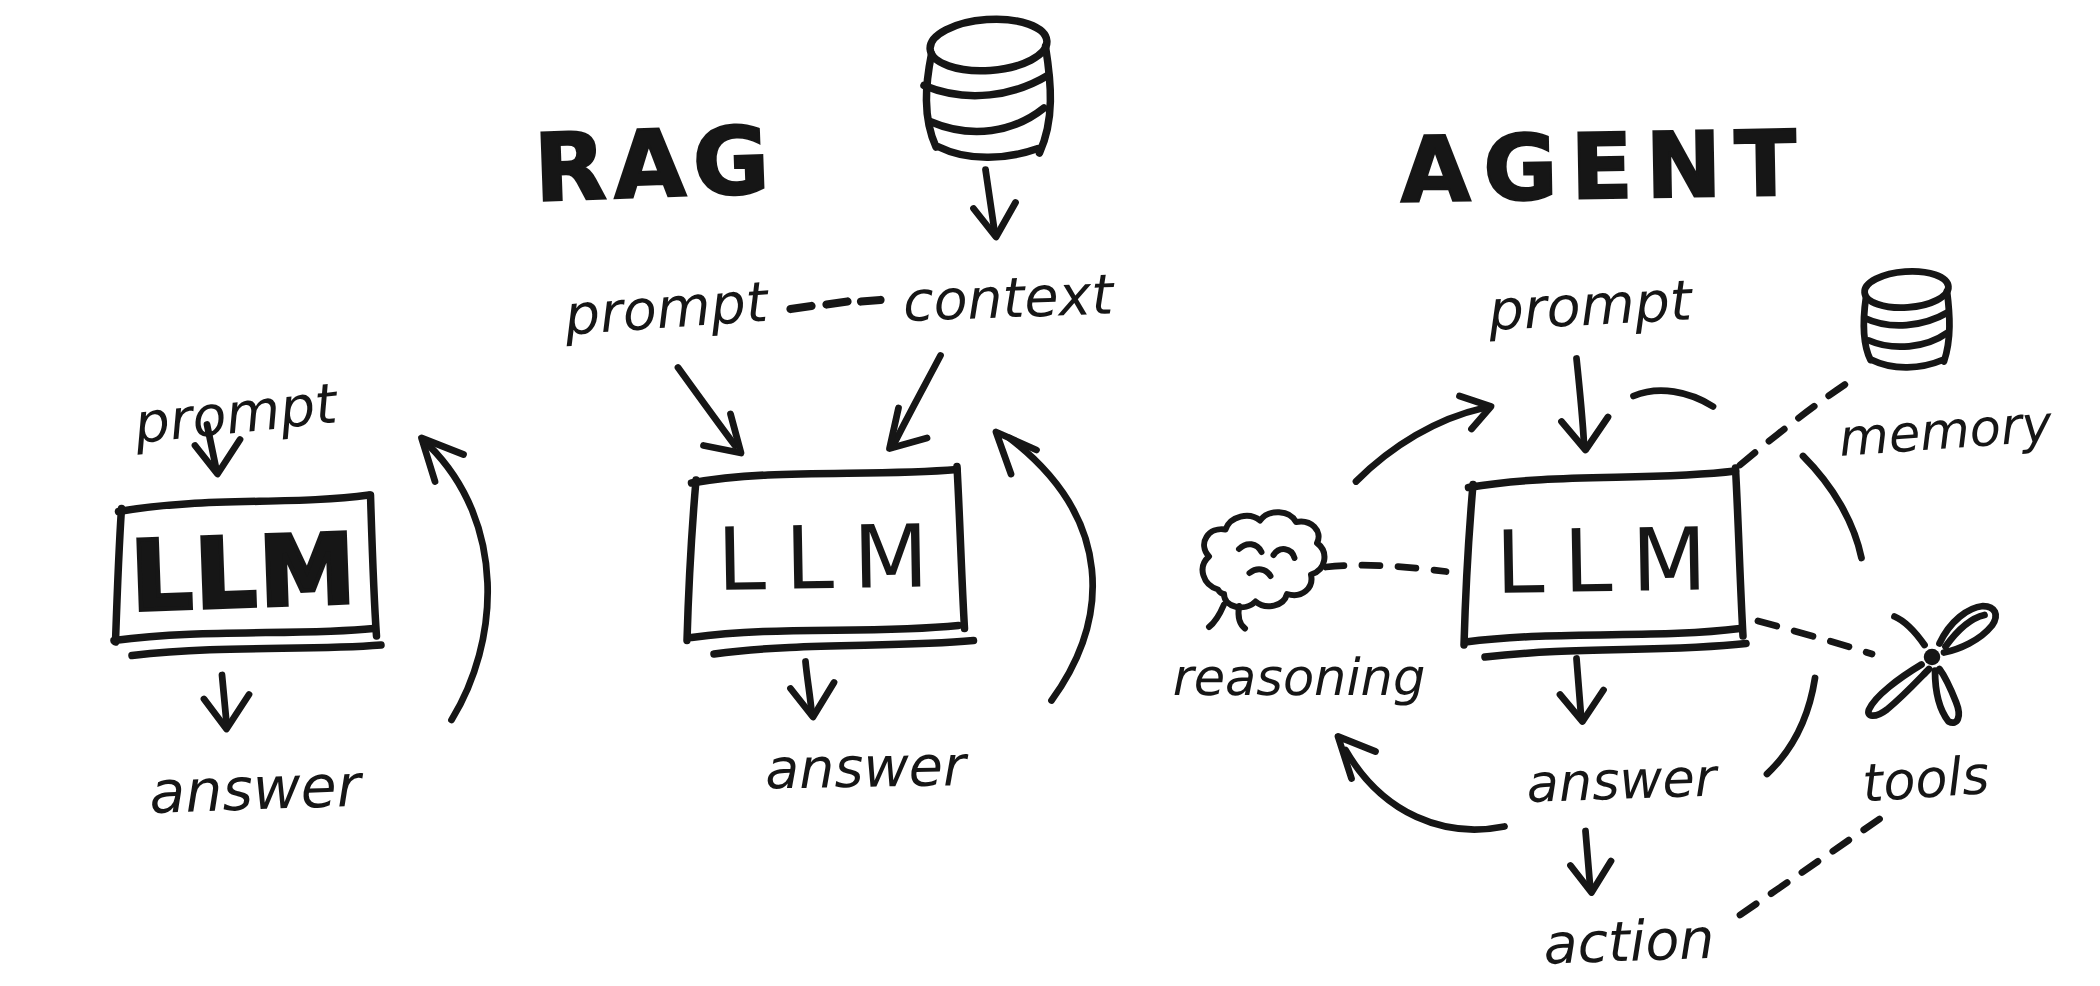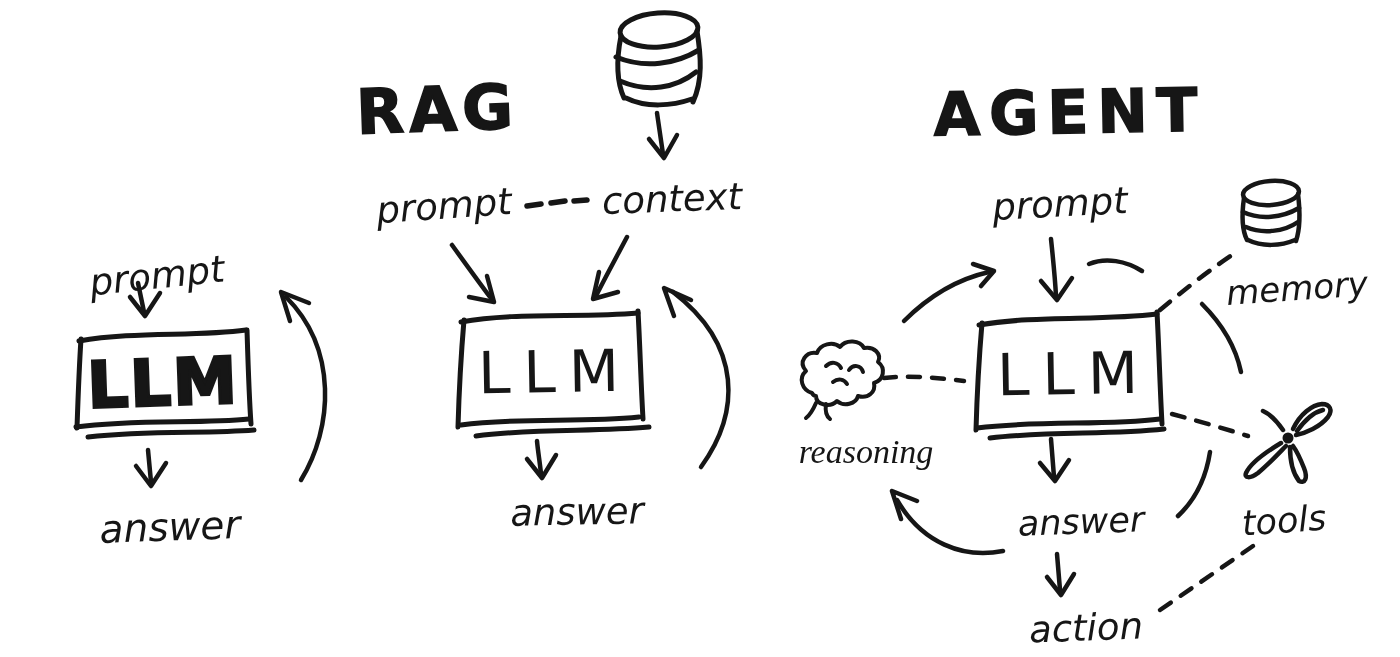--- a/index.html
+++ b/index.html
@@ -199,18 +199,18 @@
   <span class="label title" style="left:437px; top:110px; font-size:62px; transform:translate(-50%,-50%) rotate(-2deg);">RAG</span>
   <span class="label hand" style="left:444px; top:206px; font-size:37px; transform:translate(-50%,-50%) rotate(-4deg);">prompt</span>
   <span class="label hand" style="left:672px; top:199px; font-size:37px; transform:translate(-50%,-50%) rotate(-2deg);">context</span>
   <span class="label llm-pen" style="left:555px; top:372px; font-size:58px; transform:translate(-50%,-50%) rotate(-1deg);">LLM</span>
   <span class="label hand" style="left:577px; top:512px; font-size:37px; transform:translate(-50%,-50%) rotate(-1deg);">answer</span>
 
   <span class="label title" style="left:1070px; top:112px; font-size:60px; letter-spacing:9px; transform:translate(-50%,-50%) rotate(-1deg);">AGENT</span>
   <span class="label hand" style="left:1060px; top:204px; font-size:37px; transform:translate(-50%,-50%) rotate(-3deg);">prompt</span>
   <span class="label hand" style="left:1297px; top:288px; font-size:34px; transform:translate(-50%,-50%) rotate(-4deg);">memory</span>
   <span class="label llm-pen" style="left:1074px; top:374px; font-size:58px; transform:translate(-50%,-50%) rotate(-1deg);">LLM</span>
-  <span class="label hand" style="left:866px; top:452px; font-size:34px; transform:translate(-50%,-50%);font-family:Liberation Serif, serif;">reasoning</span>
+  <span class="label hand" style="left:866px; top:452px; font-size:34px; transform:translate(-50%,-50%);">reasoning</span>
   <span class="label hand" style="left:1081px; top:522px; font-size:35px; transform:translate(-50%,-50%) rotate(-2deg);">answer</span>
   <span class="label hand" style="left:1284px; top:521px; font-size:35px; transform:translate(-50%,-50%) rotate(-4deg);">tools</span>
   <span class="label hand" style="left:1086px; top:628px; font-size:37px; transform:translate(-50%,-50%) rotate(-2deg);">action</span>
 
 </div>
 
 </body></html>

